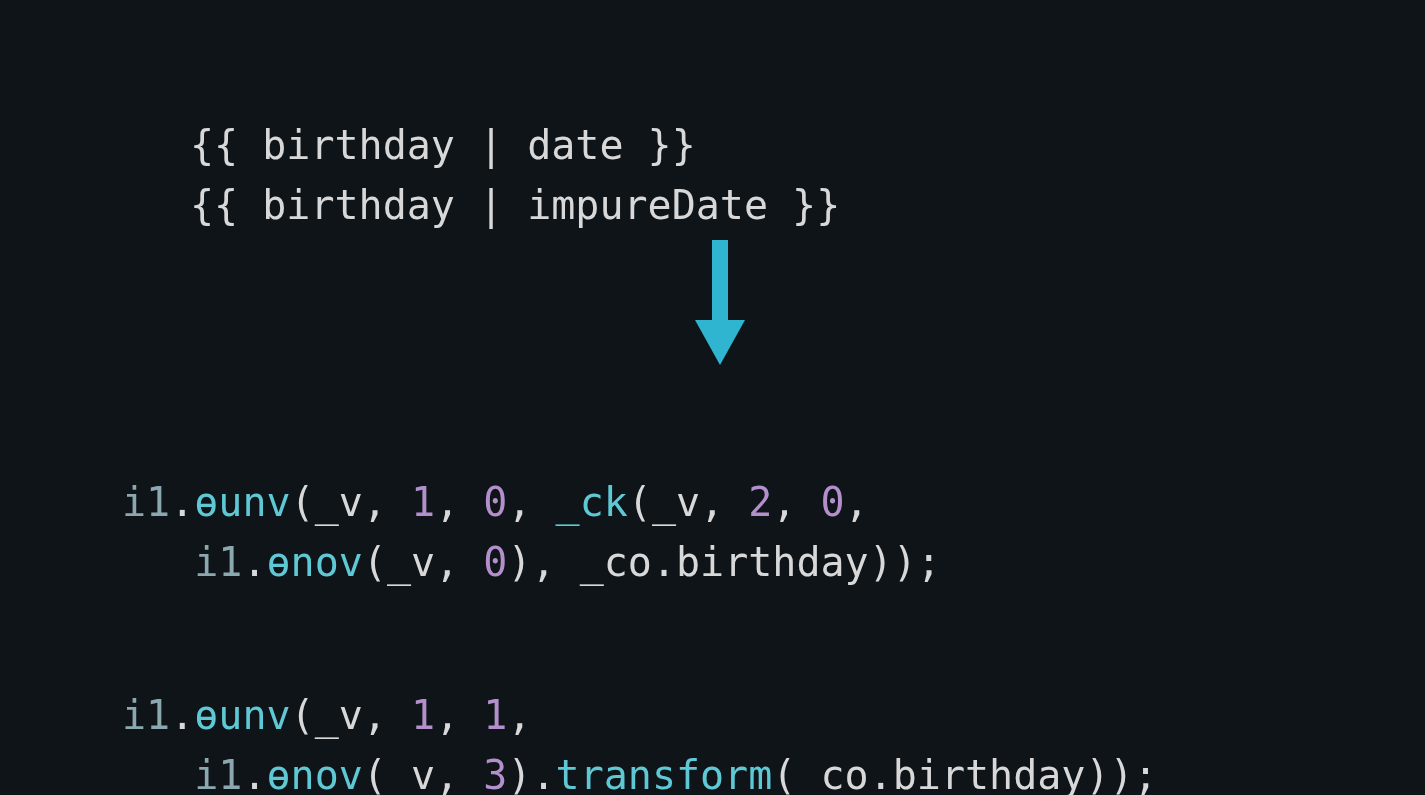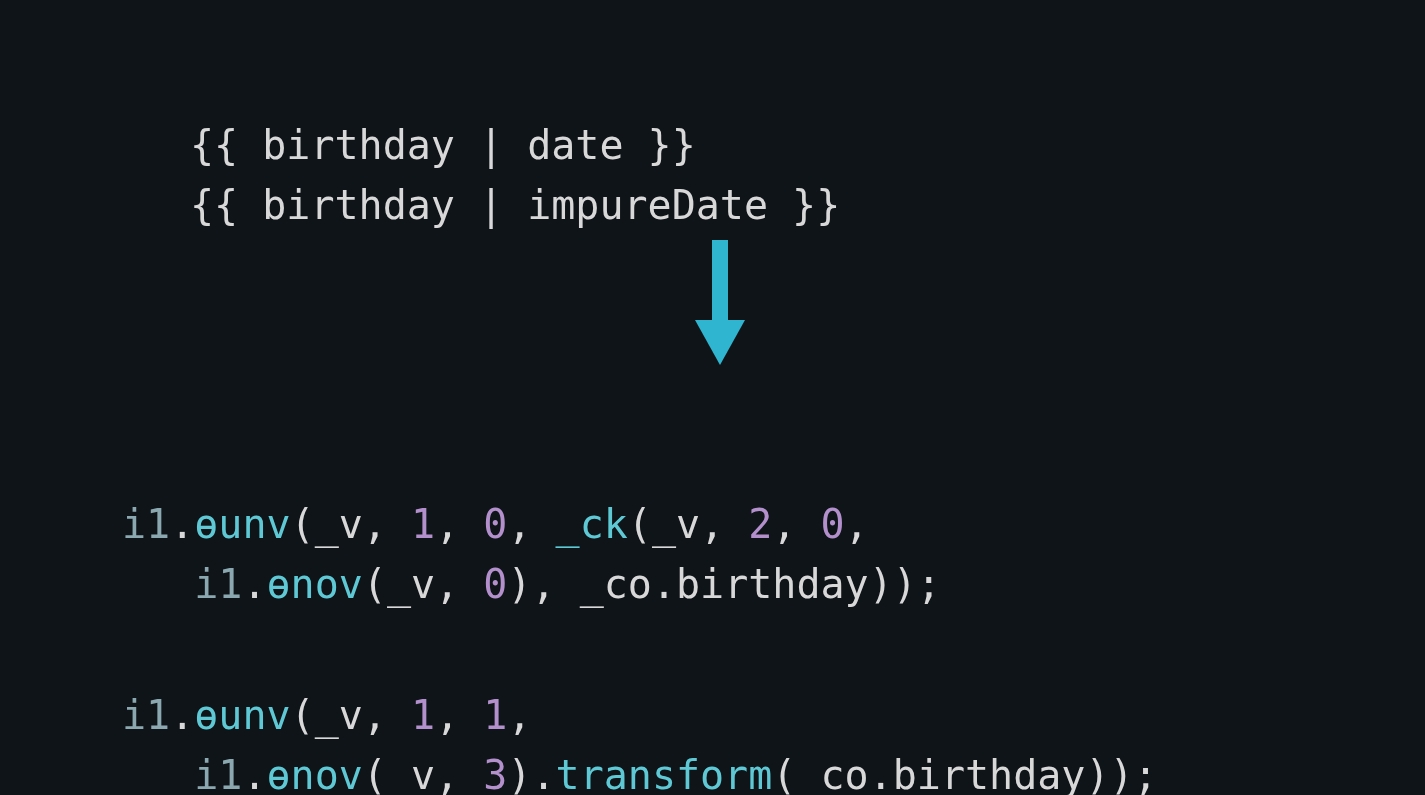--- a/index.html
+++ b/index.html
@@ -16,21 +16,21 @@
       position: absolute;
       white-space: pre;
       font-size: 40px;
       line-height: 1.5;
     }
     .template-block {
       top: 55px;
       left: 190px;
     }
     .compiled-block-1 {
-      top: 434px;
+      top: 412px;
       left: 122px;
     }
     .compiled-block-2 {
       top: 625px;
       left: 122px;
     }
     .arrow {
       position: absolute;
       top: 240px;
       left: 690px;

